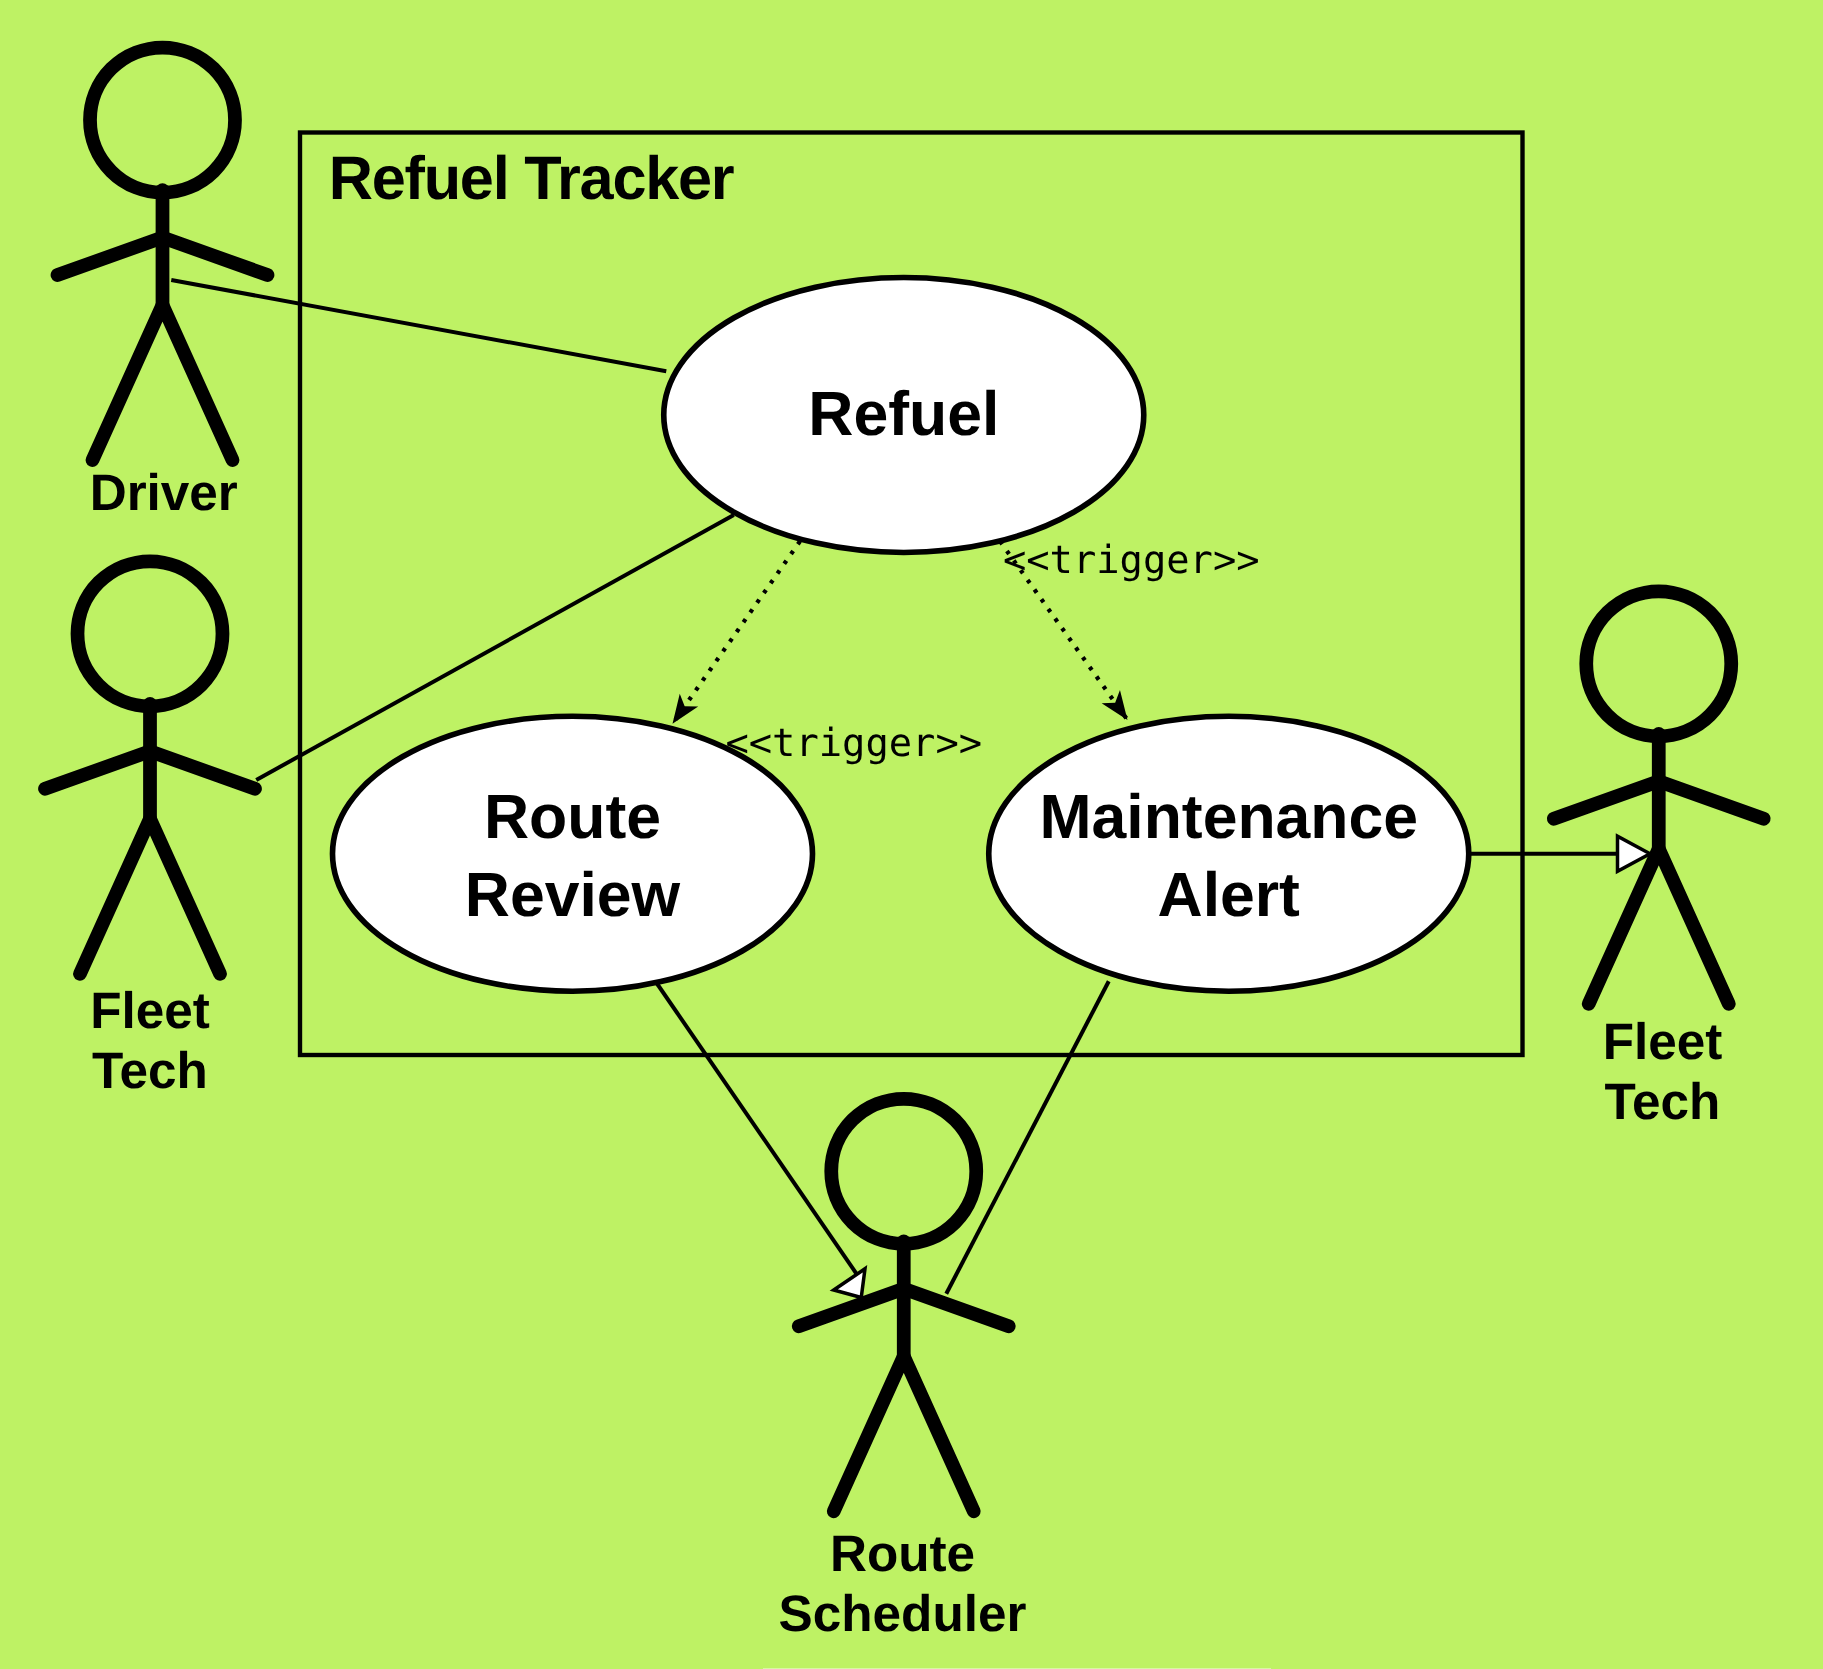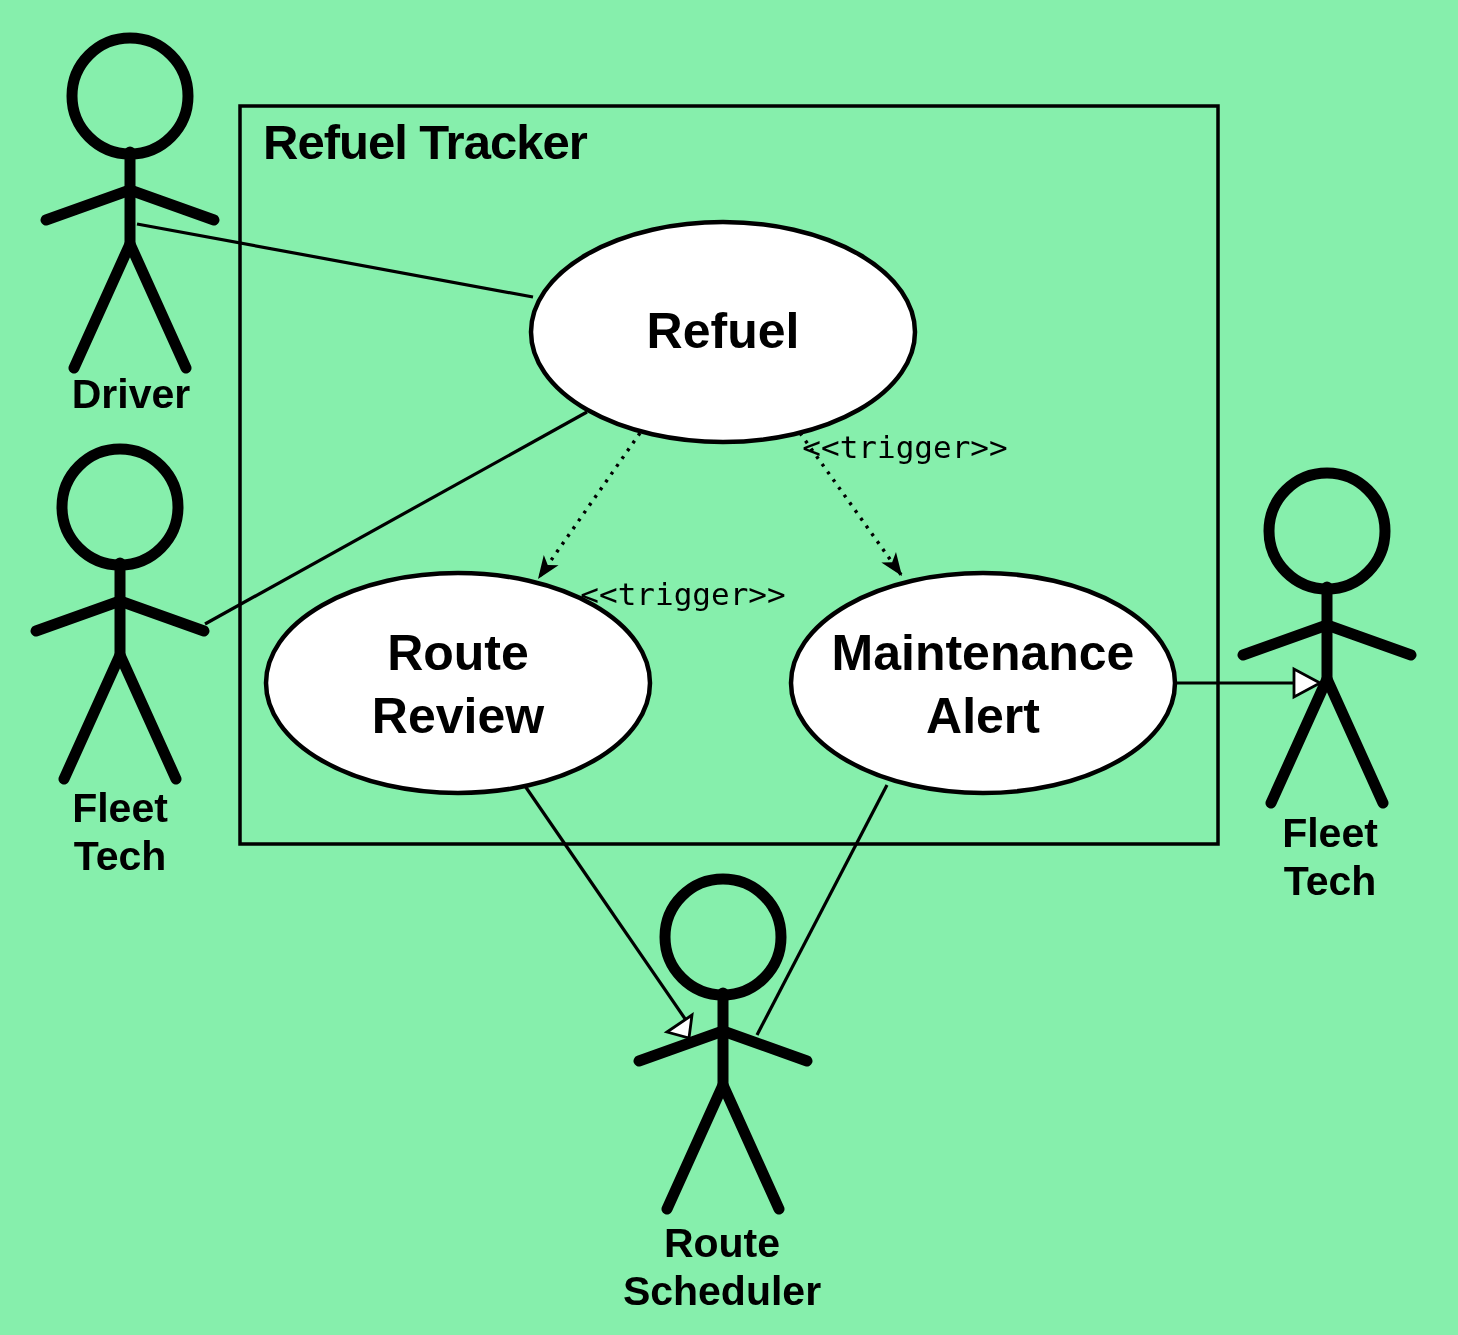--- a/index.html
+++ b/index.html
@@ -4,21 +4,21 @@
 <style>
   html, body {
     margin: 0;
     padding: 0;
     background: #ffffff;
   }
   .canvas {
     position: relative;
     width: 1458px;
     height: 1335px;
-    background: #86efac;
+    background: #bef264;
     overflow: hidden;
   }
   svg { display: block; }
   .node-ellipse {
     fill: #ffffff;
     stroke: #000000;
     stroke-width: 4.5;
   }
   .boundary {
     fill: none;

